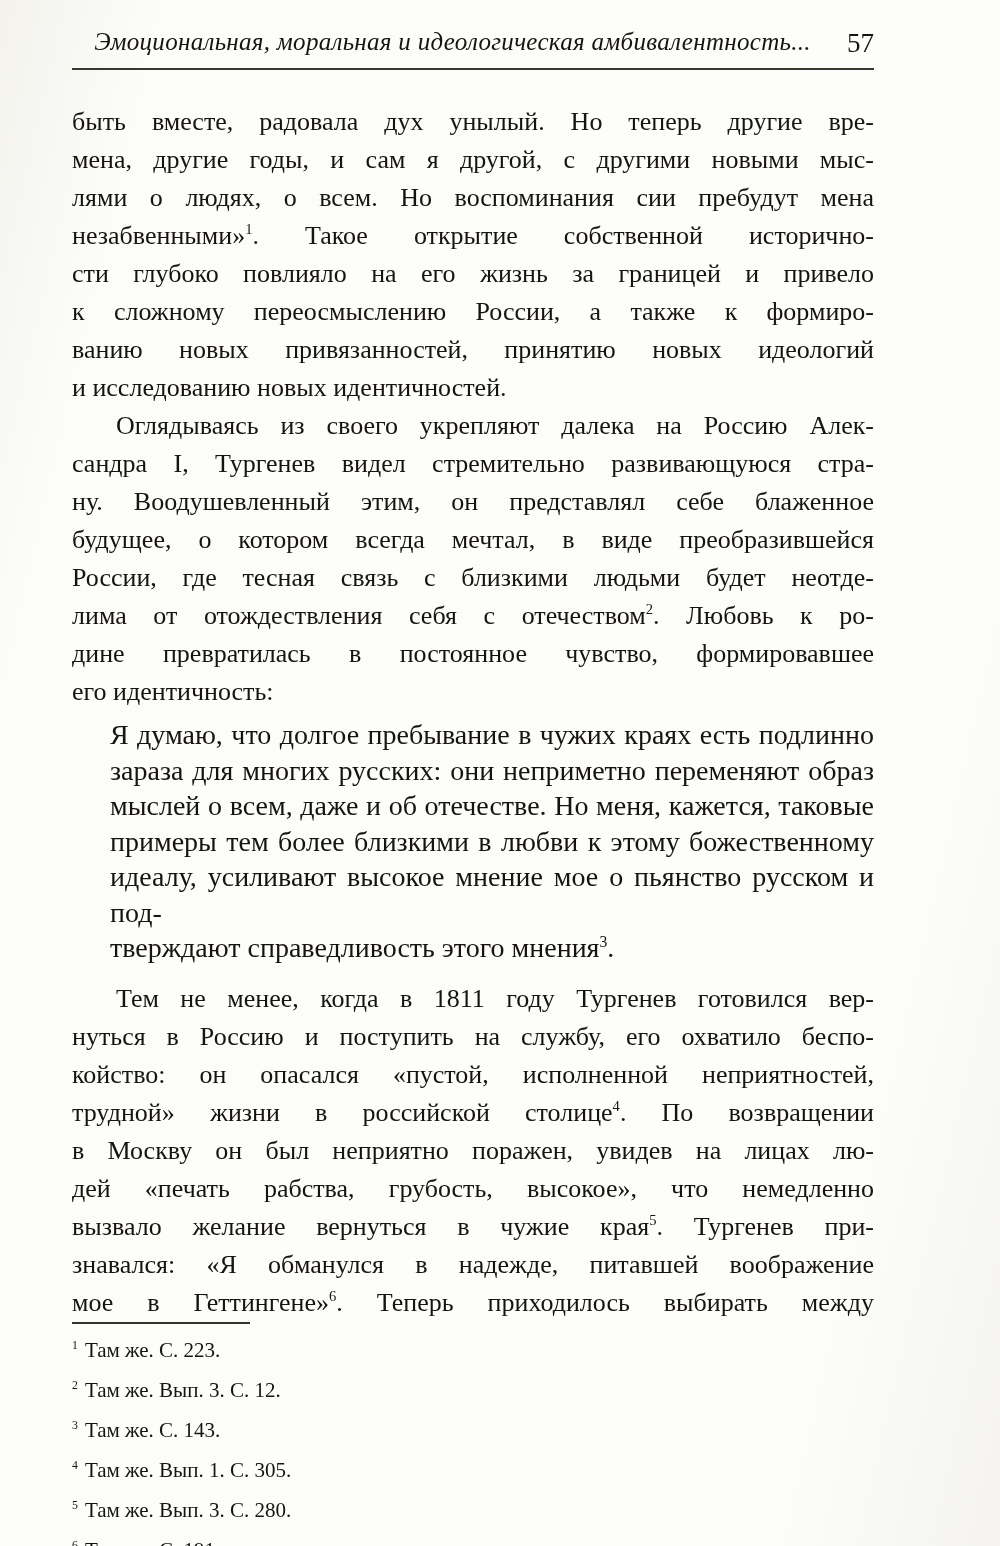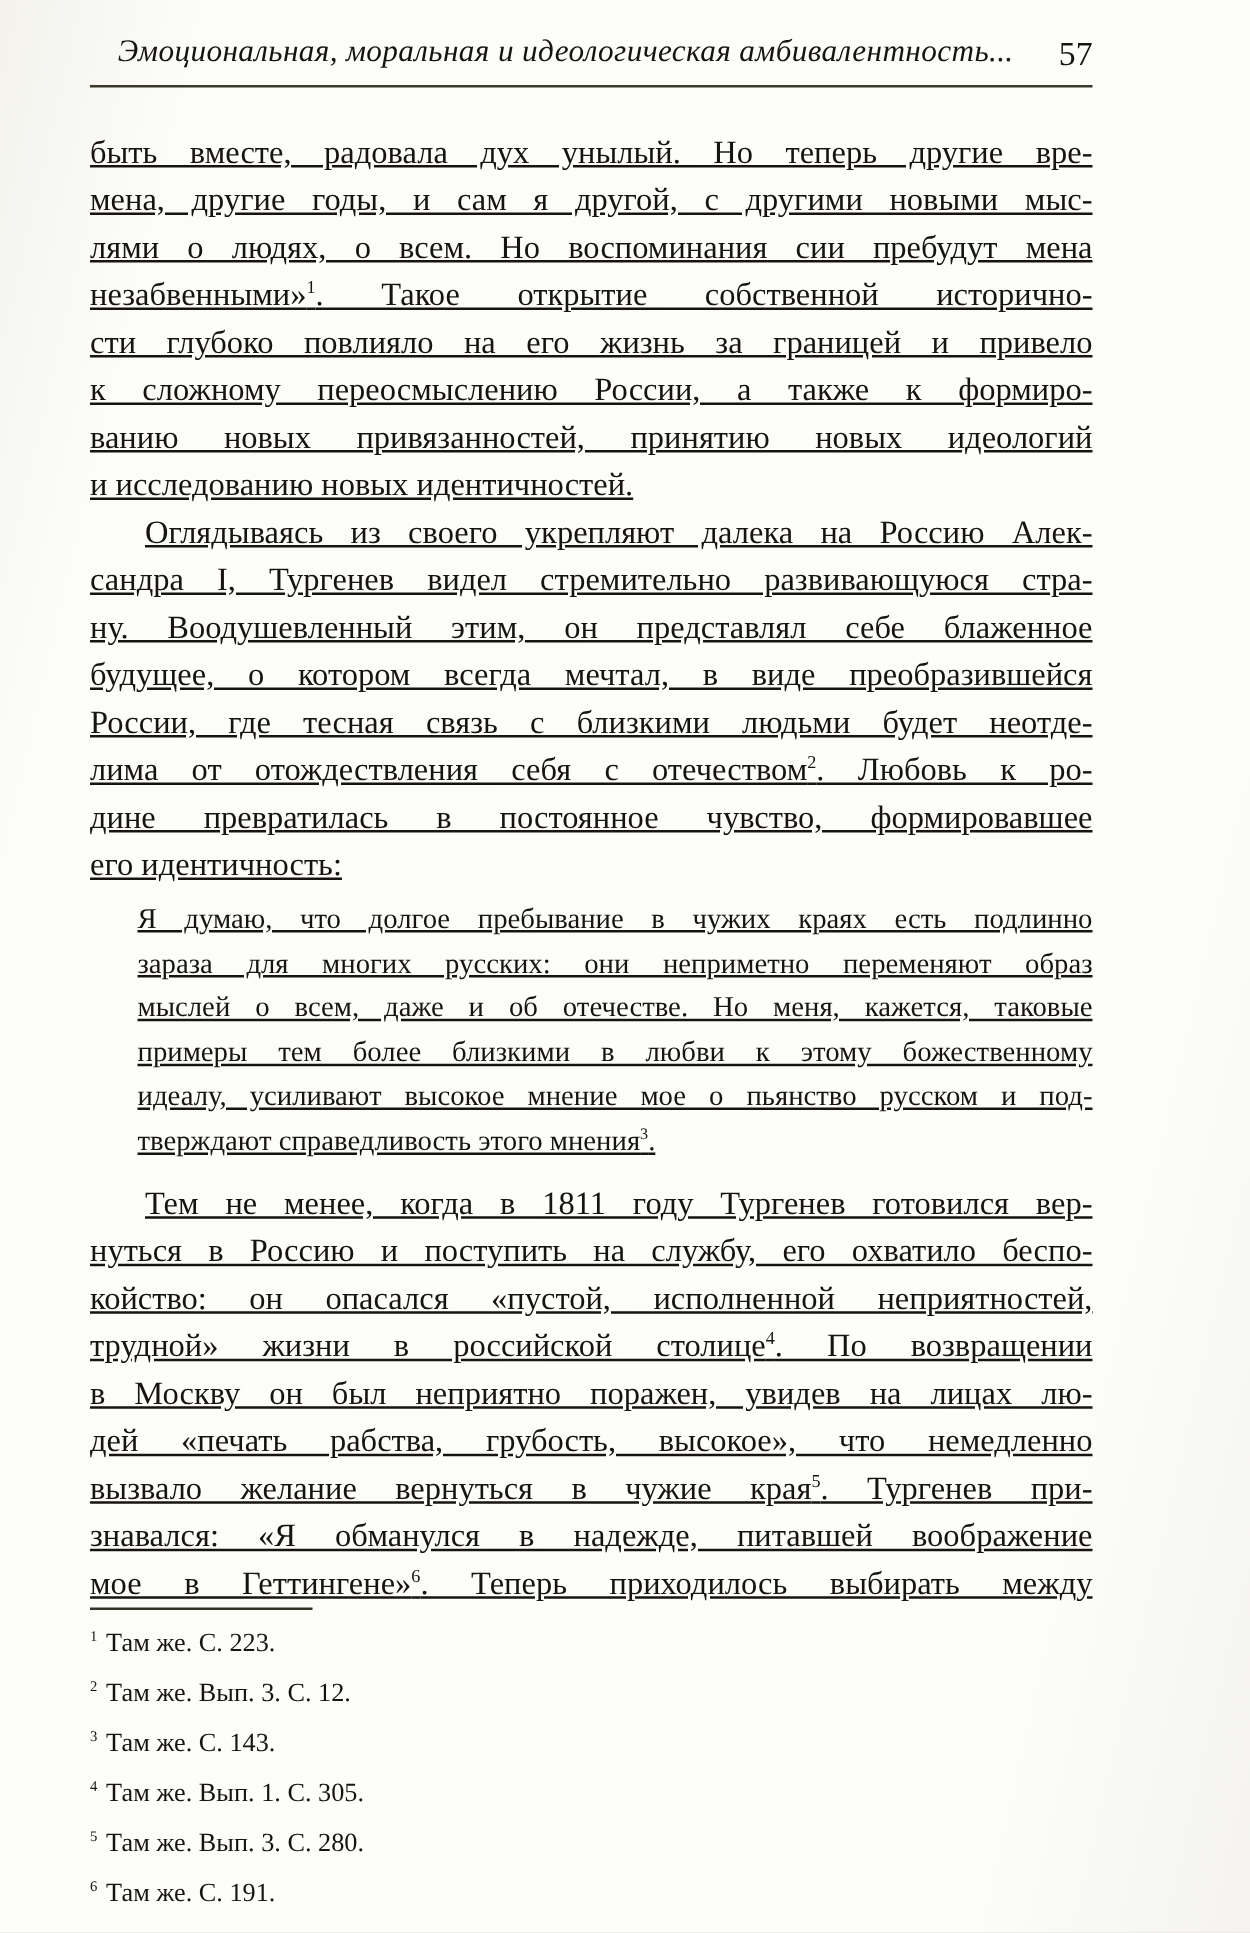--- a/index.html
+++ b/index.html
@@ -15,25 +15,25 @@
     display:flex;flex-direction:column;
     overflow:hidden;
   }
   
   .running-header{display:flex;align-items:flex-start;}
   .header-title{flex:1;text-align:center;font-style:italic;font-size:25px;letter-spacing:.3px;white-space:nowrap;}
   .page-number{font-size:27px;margin-left:14px;}
   .header-rule{border:none;border-top:2px solid #3a372d;margin:9px 0 0 0;width:100%;}
   
   .page-body{margin-top:33px;font-size:26px;line-height:38px;}
-  .para{margin:0;text-decoration:underline;}
+  .para{margin:0;}
   .line{text-align:justify;text-align-last:justify;white-space:normal;}
   .line.align-left-last{text-align-last:left;}
   .line.first-indent{text-indent:44px;}
-  .para.quote{font-size:23px;line-height:35.5px;margin:6px 0 14px 38px;}
+  .para.quote{font-size:28px;line-height:35.5px;margin:6px 0 14px 38px;}
   sup{font-size:.56em;vertical-align:super;line-height:0;letter-spacing:0;}
   
   .footnotes{margin-top:auto;font-size:21px;line-height:40px;padding-bottom:2px;}
   .footnote-rule{border:none;border-top:2px solid #35322a;width:178px;margin:0 0 6px 0;}
   .fn-line sup{margin-right:7px;}
 </style>
 </head>
 <body>
 
 <div class="page">

